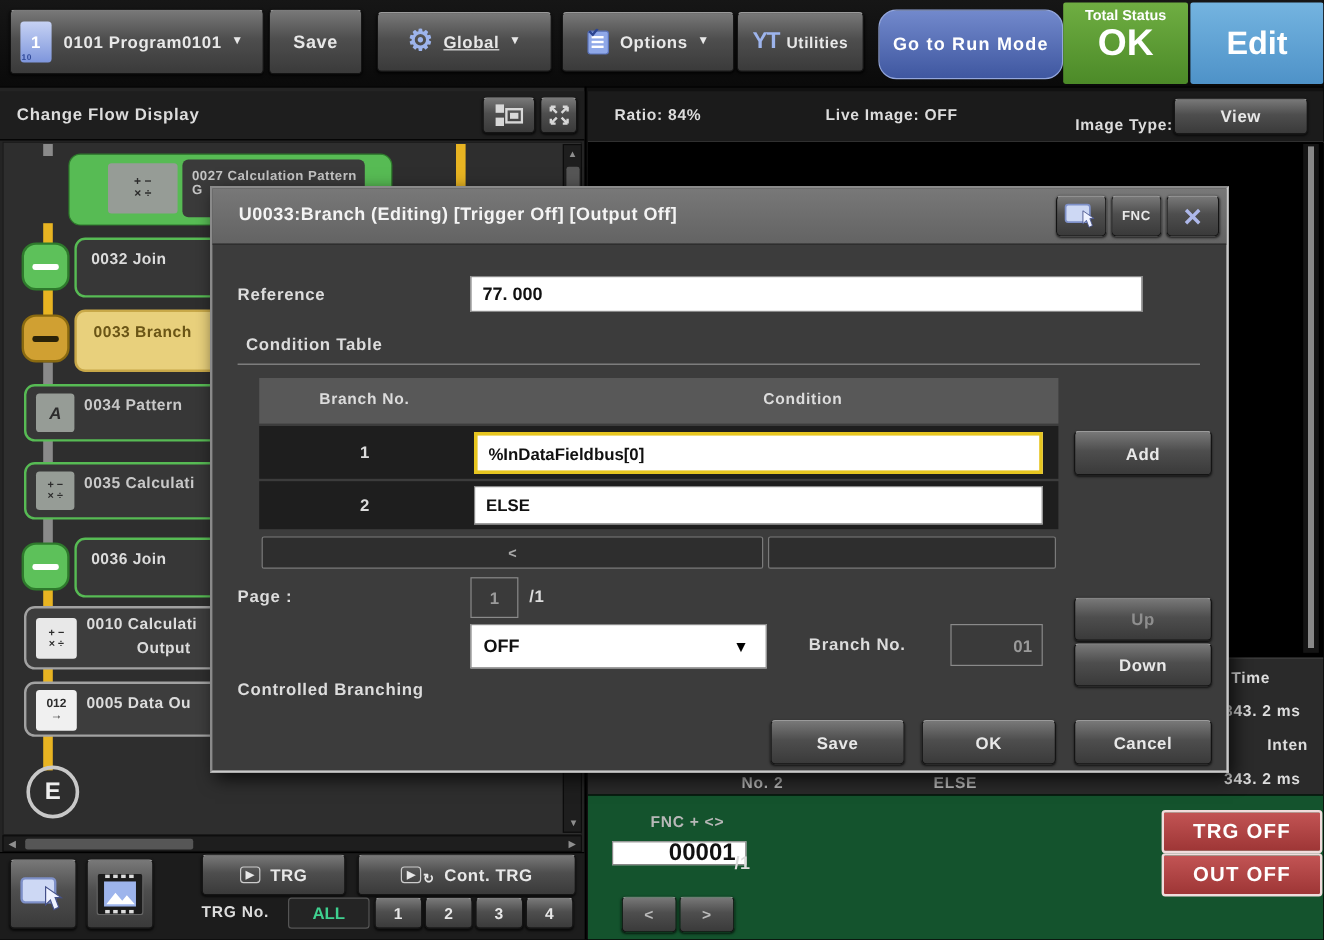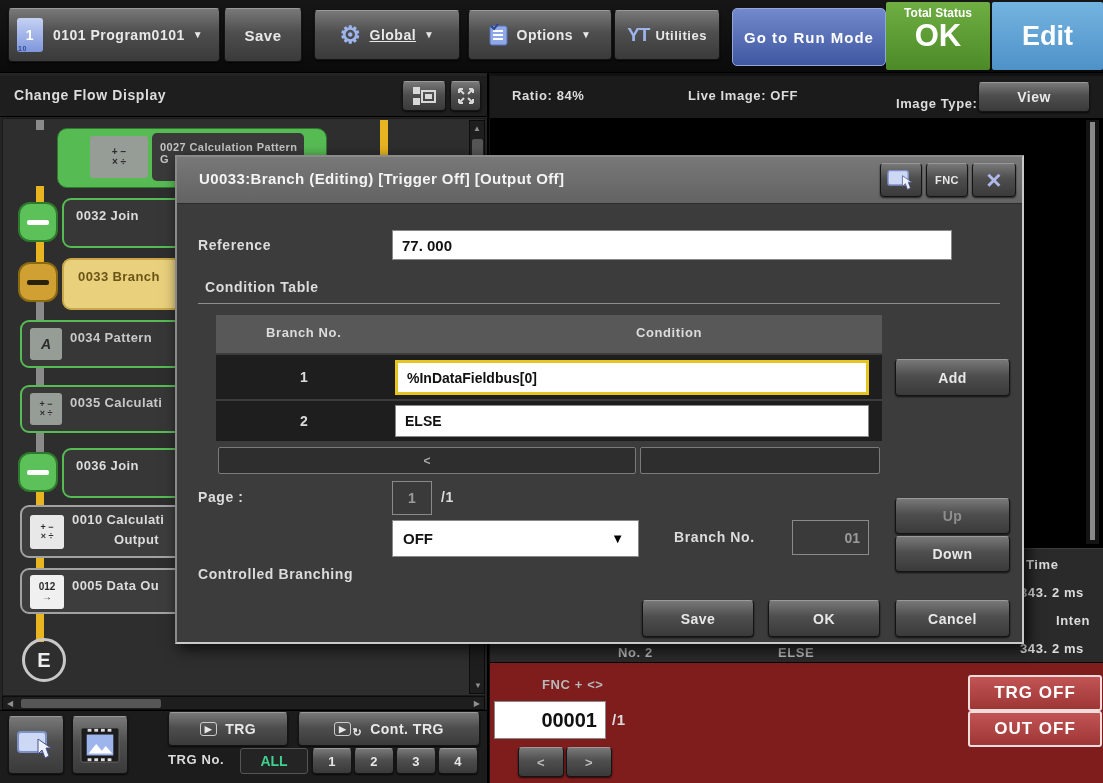--- a/index.html
+++ b/index.html
@@ -15,42 +15,42 @@
   
   #topbar{left:0;top:0;width:1103px;height:72px;background:linear-gradient(#161616,#0a0a0a);border-bottom:1px solid #000;z-index:5;}
   .docicon{width:26px;height:34px;background:linear-gradient(#c6d2f4,#7e96dc);border-radius:3px;
            color:#fff;font-weight:bold;font-size:14px;display:flex;align-items:center;justify-content:center;position:relative;}
   .docicon small{position:absolute;left:1px;bottom:0;font-size:7px;color:#304a9a;}
   .gear{font-size:24px;color:#9db4ec;line-height:1;}
   .yt{font-size:19px;font-weight:bold;color:#9db4ec;letter-spacing:-1px;}
   #status-box{background:linear-gradient(#6fae42,#4c8a28);color:#fff;text-align:center;border-radius:2px;}
   #edit-box{background:linear-gradient(#74b4e0,#4e92c8);color:#fff;display:flex;align-items:center;justify-content:center;
             font-size:27px;font-weight:bold;border-radius:2px;}
-  #runmode{background:linear-gradient(#7289cc,#3f57a0);border:1px solid #93a6dc;border-radius:5px;color:#fff;
+  #runmode{background:linear-gradient(#7289cc,#3f57a0);border:1px solid #93a6dc;border-radius:15px;color:#fff;
            font-weight:bold;font-size:15px;display:flex;align-items:center;justify-content:center;letter-spacing:1px;}
   
   #left-panel{left:0;top:72px;width:487px;height:711px;background:#242424;border-right:2px solid #000;}
   #flow-header{left:0;top:76px;width:487px;height:40px;background:#1e1e1e;border-bottom:1px solid #000;}
   #flow-area{left:2px;top:118px;width:483px;height:578px;background:#2e2e2e;border:1px solid #1a1a1a;box-sizing:border-box;}
   .rail{left:36px;width:8px;}
   .node{width:40px;height:40px;border-radius:12px;display:flex;align-items:center;justify-content:center;box-sizing:border-box;}
   .minus{width:22px;height:5px;border-radius:2px;}
   .flowlabel{font-size:13px;font-weight:bold;letter-spacing:.4px;}
   .uicon{background:#969c96;border-radius:3px;color:#2c2c2c;display:flex;flex-direction:column;align-items:center;
          justify-content:center;font-size:9px;font-weight:bold;line-height:1.05;}
   .gray-item{background:#3d3d3d;border:2px solid #a2a2a2;border-radius:9px;box-sizing:border-box;}
   .green-item{background:#373737;border:2px solid #57bb54;border-radius:9px;box-sizing:border-box;}
   .sb-track{background:#1e1e1e;border:1px solid #0c0c0c;box-sizing:border-box;}
   .sb-thumb{background:#565656;border-radius:2px;}
   .sb-arrow{color:#8f8f8f;font-size:8px;line-height:1;text-align:center;}
   
   #img-header{left:490px;top:76px;width:613px;height:42px;background:#1b1b1b;border-bottom:1px solid #a3a3a3;}
   #image-area{left:490px;top:118px;width:613px;height:430px;background:#000;}
   #results-panel{left:490px;top:548px;width:613px;height:114px;background:#2a2a2a;border-top:1px solid #3d3d3d;}
-  #fnc-area{left:490px;top:662px;width:613px;height:121px;background:#7f1d1d;border-top:1px solid #000;}
+  #fnc-area{left:490px;top:662px;width:613px;height:121px;background:#14532d;border-top:1px solid #000;}
   .redbtn{background:linear-gradient(#c25454,#9e3636);border:2px solid #f0dcdc;border-radius:3px;color:#fff;
           font-weight:bold;font-size:17px;display:flex;align-items:center;justify-content:center;letter-spacing:1px;}
   
   #dialog{left:175px;top:155px;width:845px;height:485px;background:#3c3c3c;z-index:50;
           border:2px solid #c9c9c9;border-top-color:#8a8a8a;border-left-color:#8a8a8a;box-sizing:content-box;
           box-shadow:4px 5px 14px rgba(0,0,0,.75);}
   #dialog-title{left:0;top:0;width:845px;height:46px;background:linear-gradient(#787878,#636363);border-bottom:1px solid #2c2c2c;}
   .whitefield{background:#fff;border:1px solid #888;box-sizing:border-box;}
   .whitefield input, .yellowfield input{width:100%;height:100%;border:none;outline:none;background:transparent;
           font-family:"Liberation Sans",sans-serif;font-weight:bold;color:#111;padding:0 0 0 9px;box-sizing:border-box;}
@@ -265,21 +265,21 @@
     <span class="a lbl" style="left:536px;top:8px;font-size:13px;">Time</span>
     <span class="a lbl" style="left:530px;top:36px;font-size:13px;">343. 2 ms</span>
     <span class="a lbl" style="left:566px;top:64px;font-size:13px;">Inten</span>
     <span class="a lbl" style="left:530px;top:92px;font-size:13px;">343. 2 ms</span>
     <span class="a lbl" style="left:128px;top:96px;font-size:13px;color:#b8b8b8;">No. 2</span>
     <span class="a lbl" style="left:288px;top:96px;font-size:13px;color:#b8b8b8;">ELSE</span>
   </div>
 
   <div class="a" id="fnc-area">
     <span class="a lbl" style="left:52px;top:14px;font-size:13px;color:#b8b8b8;">FNC + &lt;&gt;</span>
-    <div class="a whitefield" style="left:4px;top:38px;width:112px;height:38px;">
+    <div class="a whitefield" style="left:20px;top:38px;width:112px;height:20px;">
       <input style="font-size: 20px; text-align: right; padding-right: 8px;" value="00001">
     </div>
     <span class="a lbl" style="left:122px;top:48px;font-size:15px;">/1</span>
     <div class="a b3d" style="left:28px;top:84px;width:46px;height:30px;font-size:13px;color:#bbb;">&lt;</div>
     <div class="a b3d" style="left:76px;top:84px;width:46px;height:30px;font-size:13px;color:#bbb;">&gt;</div>
     <div class="a redbtn" style="left:478px;top:12px;width:130px;height:32px;">TRG OFF</div>
     <div class="a redbtn" style="left:478px;top:48px;width:130px;height:32px;">OUT OFF</div>
   </div>
 
   <div class="a" id="dialog">

